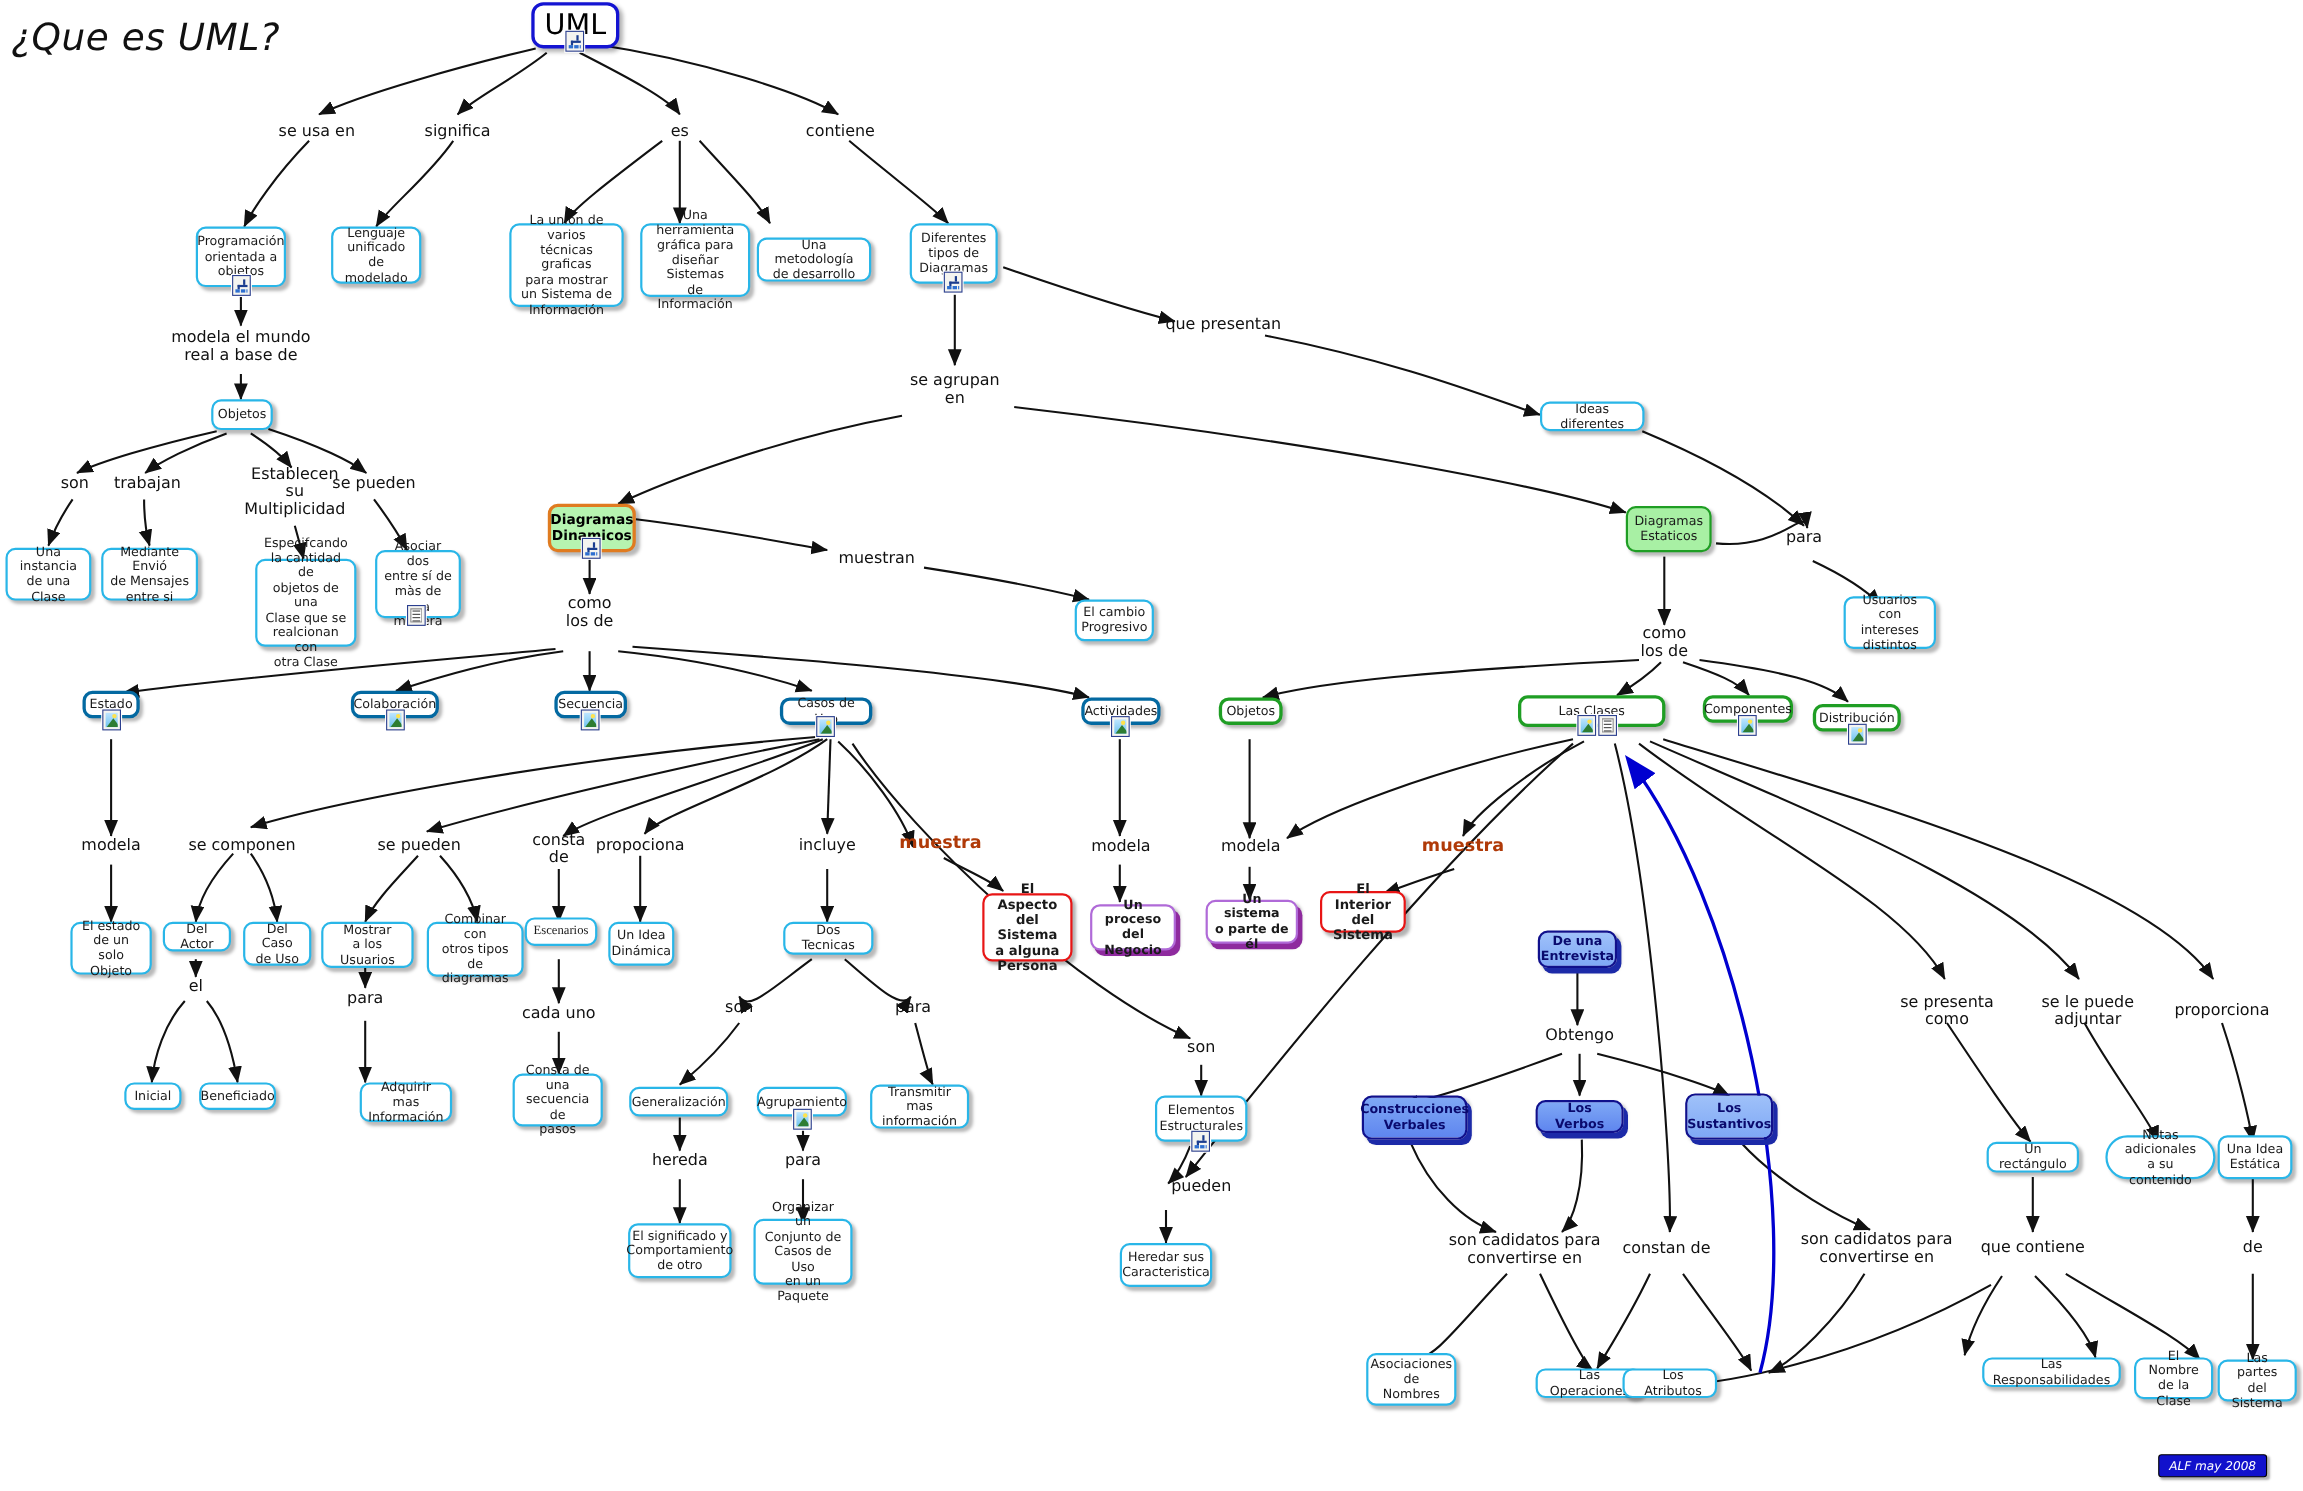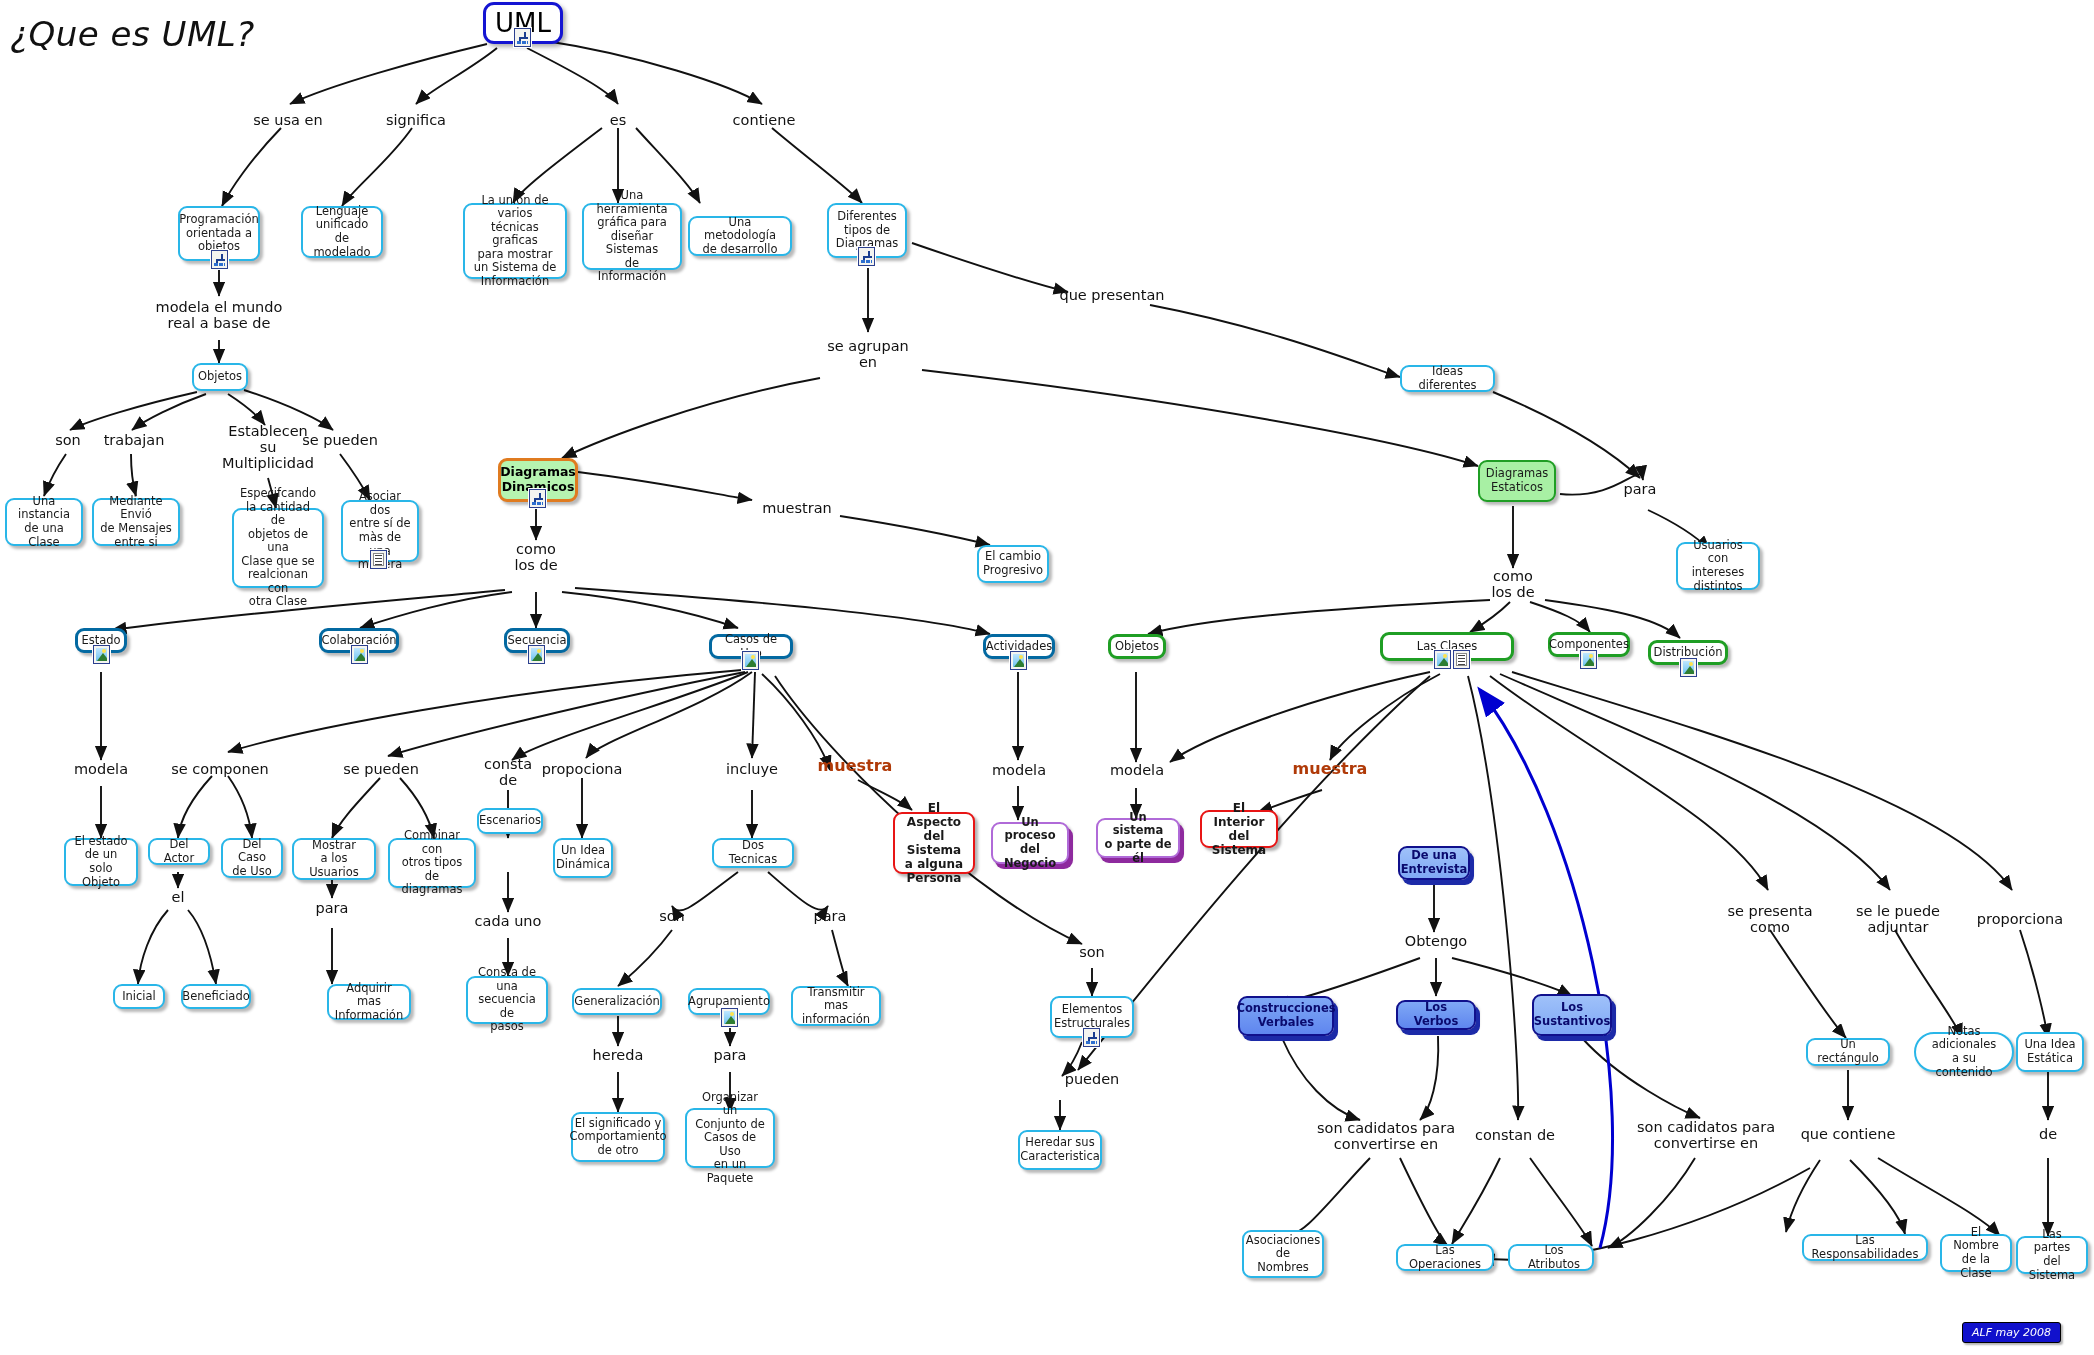--- a/index.html
+++ b/index.html
@@ -483,21 +483,21 @@
     <span>Mostrar
 a los Usuarios</span>
   </div>
 
   <div class="node" style="left:388px;top:838px;width:88px;height:50px;">
     <span>Combinar con
 otros tipos
 de diagramas</span>
   </div>
 
-  <div class="node" style="left:477px;top:808px;width:66px;height:26px;">
+  <div class="node" style="left:477px;top:834px;width:66px;height:26px;font-family:Liberation Serif, serif;">
     <span>Escenarios</span>
   </div>
 
   <div class="node" style="left:553px;top:838px;width:60px;height:40px;">
     <span>Un Idea
 Dinámica</span>
   </div>
 
   <div class="node" style="left:712px;top:838px;width:82px;height:30px;">
     <span>Dos Tecnicas</span>
@@ -586,21 +586,21 @@
   <div class="node" style="left:1242px;top:1230px;width:82px;height:48px;">
     <span>Asociaciones
 de
 Nombres</span>
   </div>
 
   <div class="node" style="left:1396px;top:1244px;width:98px;height:27px;">
     <span>Las Operaciones</span>
   </div>
 
-  <div class="node" style="left:1508px;top:1244px;width:86px;height:27px;padding-left:12px;">
+  <div class="node" style="left:1475px;top:1244px;width:86px;height:27px;padding-left:12px;">
     <span>Los Atributos</span>
   </div>
 
   <div class="node" style="left:1806px;top:1038px;width:84px;height:28px;">
     <span>Un rectángulo</span>
   </div>
 
   <div class="node" style="left:1914px;top:1032px;width:100px;height:40px;border-radius:20px;">
     <span>Notas adicionales
 a su contenido</span>

